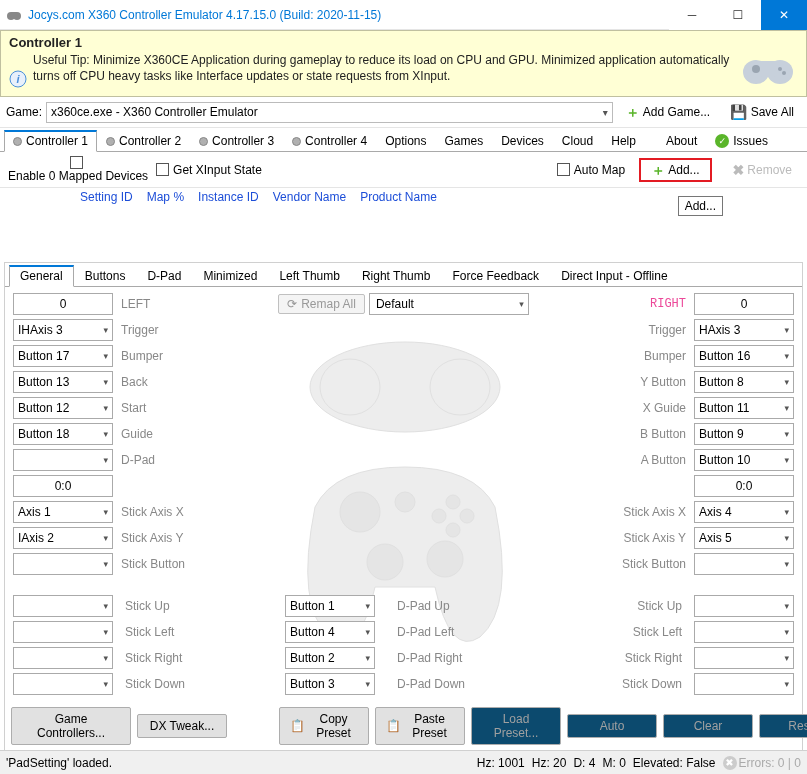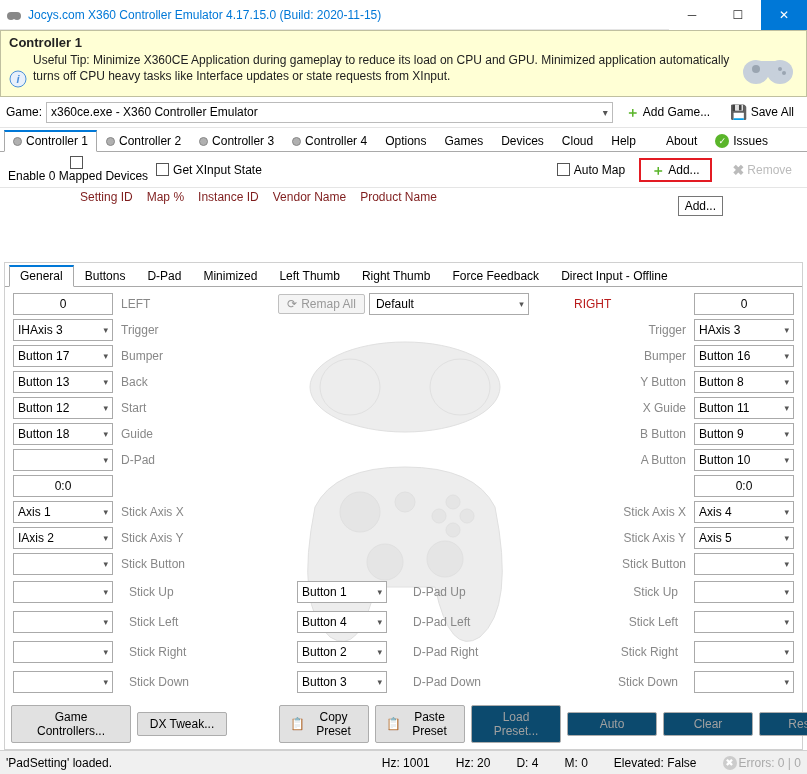--- a/index.html
+++ b/index.html
@@ -38,62 +38,62 @@
   
   
   .ctl-bar { display:flex; align-items:center; padding:4px 8px; gap:8px; border-bottom:1px solid #e5e5e5;}
   .chk { width:13px; height:13px; border:1px solid #555; background:#fff; display:inline-block; margin-right:4px;}
   .flex-spacer { flex:1;}
   .btn-add-highlight { border:2px solid #e31b23 !important; padding:3px 10px;}
   .btn-remove { color:#bbb;}
   .x-icon { font-weight:bold; font-size:14px; color:#bbb;}
   
   
-  .tbl-headers { display:flex; padding:2px 8px 2px 80px; gap:14px; font-size:12px; color:#7f1d1d;}
+  .tbl-headers { display:flex; padding:2px 8px 2px 80px; gap:14px; font-size:12px; color:#1d4ed8;}
   
   .tooltip-box { position:absolute; right:84px; top:196px; border:1px solid #767676; background:#fff; padding:2px 6px; font-size:12px; z-index:10;}
   
   
   .sub-panel { margin:8px 4px 4px 4px; border:1px solid #d0d0d0;}
   .sub-tabs { display:flex; border-bottom:1px solid #a9a9a9; padding-left:4px; padding-top:2px;}
   .sub-tab { padding:3px 10px; border:1px solid transparent; border-bottom:none; font-size:12px;}
   .sub-tab.active { border-color:#a9a9a9; background:#fff; border-bottom:1px solid #fff; margin-bottom:-1px; border-top:2px solid #0078d7; padding-top:2px;}
   
   .mapping-area { padding:6px 8px; position:relative;}
   .map-grid { display:grid; grid-template-columns: 100px 120px 1fr 120px 100px; row-gap:4px; align-items:center;}
   .dd { border:1px solid #aaa; height:22px; font-size:12px; padding:1px 4px; background:#fff; display:flex; align-items:center; position:relative; width:100px;}
   .dd::after { content:"▾"; position:absolute; right:4px; color:#555; font-size:9px;}
   .dd.right { justify-self:end;}
   .num-box { border:1px solid #aaa; height:22px; font-size:12px; text-align:center; background:#fff; display:flex; align-items:center; justify-content:center; width:100px;}
   .map-lbl { color:#888; font-size:12px;}
   .map-lbl.left { text-align:left; padding-left:8px;}
   .map-lbl.right { text-align:right; padding-right:8px;}
   .col-head-left { color:#888; text-align:left; padding-left:8px;}
-  .col-head-right { color:#b91c1c; padding-right:8px;}
+  .col-head-right { color:#ec4899; text-align:right; padding-right:8px;font-family:Liberation Mono, monospace;}
   
   .center-controls { grid-column:3; display:flex; gap:4px; align-items:center; justify-content:center;}
   .btn-remap { border:1px solid #c0c0c0; background:#f4f4f4; padding:2px 8px; color:#999; display:inline-flex; align-items:center; gap:4px; font-size:12px; border-radius:2px;}
   .dd-default { border:1px solid #aaa; height:22px; font-size:12px; padding:1px 6px; background:#fff; display:flex; align-items:center; position:relative; width:160px;}
   .dd-default::after { content:"▾"; position:absolute; right:4px; color:#555; font-size:9px;}
   
   .controller-img { position:absolute; left:270px; top:40px; width:260px; height:280px; z-index:-1;}
   
-  .dpad-section { display:grid; grid-template-columns: 100px 120px 40px 100px 80px 1fr 100px 100px; row-gap:4px; column-gap:4px; align-items:center; margin-top:6px;gap:8px;}
+  .dpad-section { display:grid; grid-template-columns: 100px 120px 40px 100px 80px 1fr 100px 100px; row-gap:4px; column-gap:4px; align-items:center; margin-top:20px;}
   .dd-mid { border:1px solid #aaa; height:22px; font-size:12px; padding:9px 4px; background:#fff; display:flex; align-items:center; position:relative; width:90px;}
   .dd-mid::after { content:"▾"; position:absolute; right:4px; color:#555; font-size:9px;}
   
   
   .bottom-btns { display:flex; gap:6px; padding:6px; align-items:center;}
   .btn { border:1px solid #adadad; background:#e1e1e1; padding:4px 10px; font-size:12px; min-width:90px; text-align:center; display:inline-flex; align-items:center; justify-content:center; gap:4px; border-radius:2px;}
   .btn.disabled { color:#a0a0a0; background:#0c4a6e;}
   
   
   .statusbar { position:absolute; bottom:0; left:0; right:0; height:24px; border-top:1px solid #d0d0d0; display:flex; align-items:center; font-size:12px; padding:0 6px; background:#f0f0f0;}
   .statusbar .left {}
-  .statusbar .right { margin-left:auto; display:flex; gap:26px; align-items:center;}
+  .statusbar .right { margin-left:auto; display:flex; gap:7px; align-items:center;}
   .err-icon { width:14px; height:14px; border-radius:50%; background:#ccc; color:#fff; display:inline-flex; align-items:center; justify-content:center; font-size:10px; margin-right:2px;}
 </style>
 </head>
 <body>
 
 <div class="titlebar">
   <span class="icon-app">
     <svg width="16" height="16">
         <circle cx="5" cy="9" r="4" fill="#888"></circle>
         <circle cx="11" cy="9" r="4" fill="#888"></circle>

